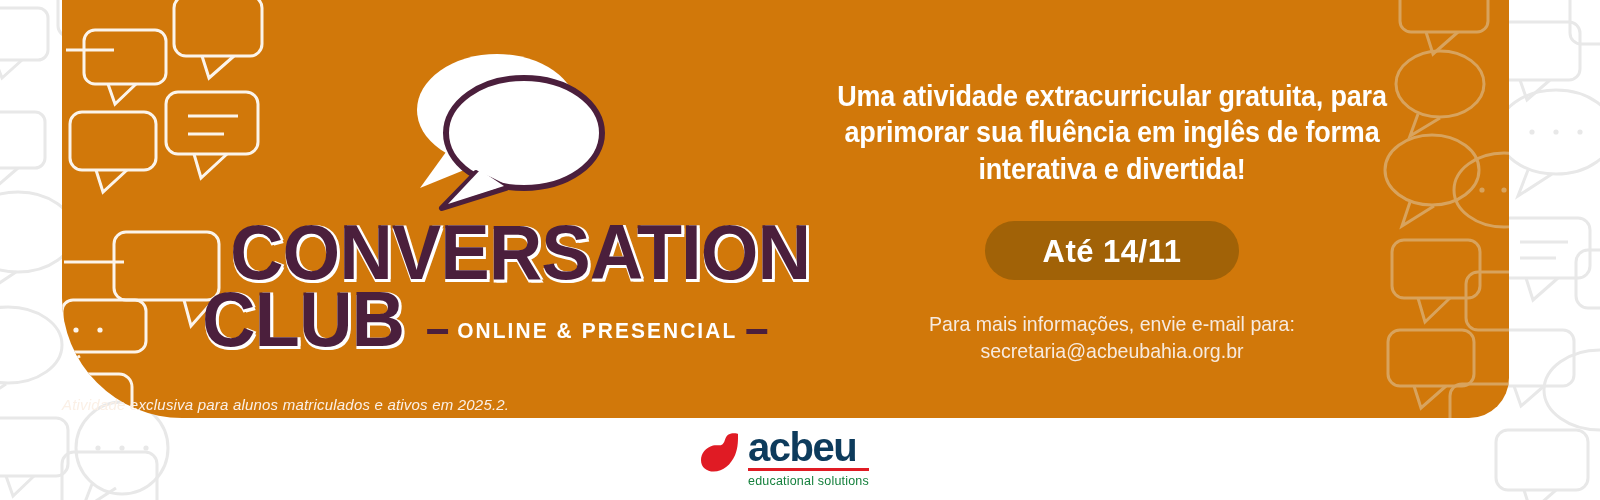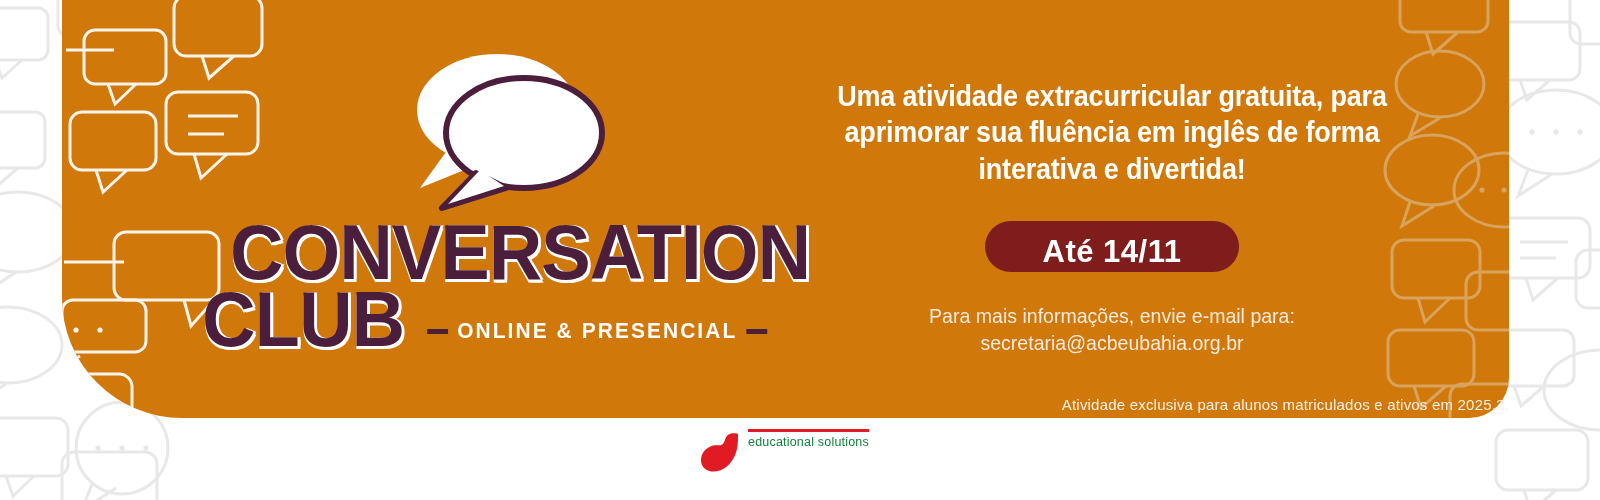--- a/index.html
+++ b/index.html
@@ -129,25 +129,25 @@
     line-height:1.25;
     color:#ffffff;
     letter-spacing:-0.2px;
     transform:scaleX(0.93);
     transform-origin:center center;
   }
 
   .cta-wrap { margin-top:34px; }
   .cta-button {
     display:inline-block;
-    background:#7f1d1d;
+    background:#a16207;
     color:#ffffff;
     border:none;
     border-radius:999px;
-    padding:14px 58px 3px;
+    padding:14px 58px 11px;
     font-family:"Liberation Sans", sans-serif;
     font-weight:bold;
     font-size:31px;
     letter-spacing:0.5px;
     cursor:pointer;
     line-height:1.1;
   }
 
   .contact {
     margin-top:30px;
@@ -159,22 +159,23 @@
     transform:scaleX(0.93);
     transform-origin:center center;
   }
   .contact .email { display:block; }
 
   
   .footnote {
     position:absolute;
     left:0; top:396px;
     width:1447px;
-    text-align:right;
-    font-family:"Liberation Sans", sans-serif;
+    text-align:left;
+    font-family:"Liberation Sans", sans-serif;
+    font-style:italic;
     font-size:15px;
     color:#fbf0e6;
     letter-spacing:0.2px;
     z-index:3;
   }
 
   
   .logo {
     position:absolute;
     left:700px; top:428px;
@@ -370,18 +371,19 @@
       <svg viewBox="0 0 40 42" xmlns="http://www.w3.org/2000/svg">
         <path d="M 38 4 C 38 4 33 2 28.5 4.6 C 24.5 6.9 25.6 11.8 22.6 14.2
                  C 20 16.3 17 14.5 13 15.6
                  C 5.8 17.5 1 23.6 1 30.2
                  C 1 37.1 6.6 41.6 13.6 41.6
                  C 23.4 41.6 31 34.2 35 25.2
                  C 38.4 17.5 38 9 38 4 Z" fill="#e01b24"></path>
       </svg>
     </span>
     <span class="logo-text">
+      <span class="logo-word">acbeu</span>
       <span class="logo-rule"></span>
       <span class="logo-tagline">educational solutions</span>
     </span>
   </div>
 
 </div>
 
 </body></html>

